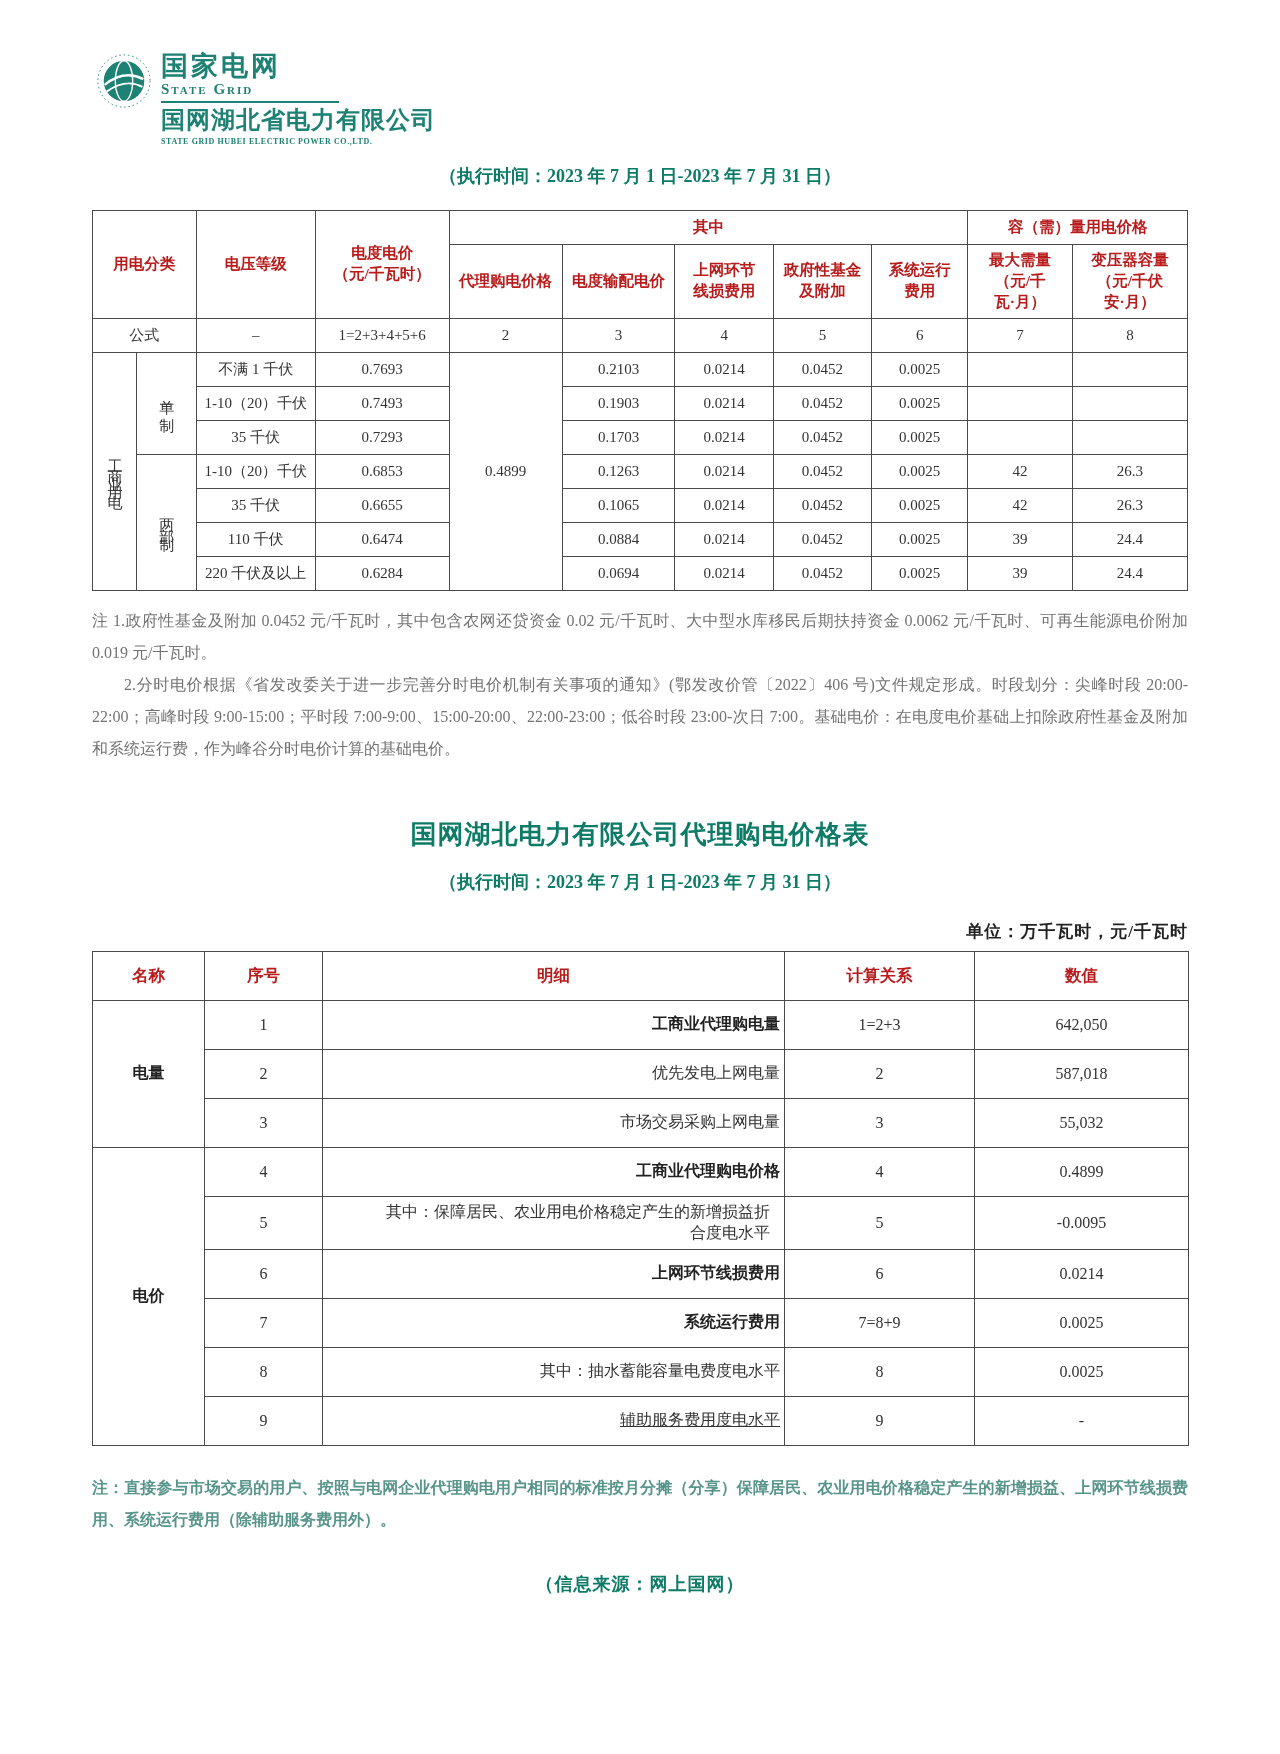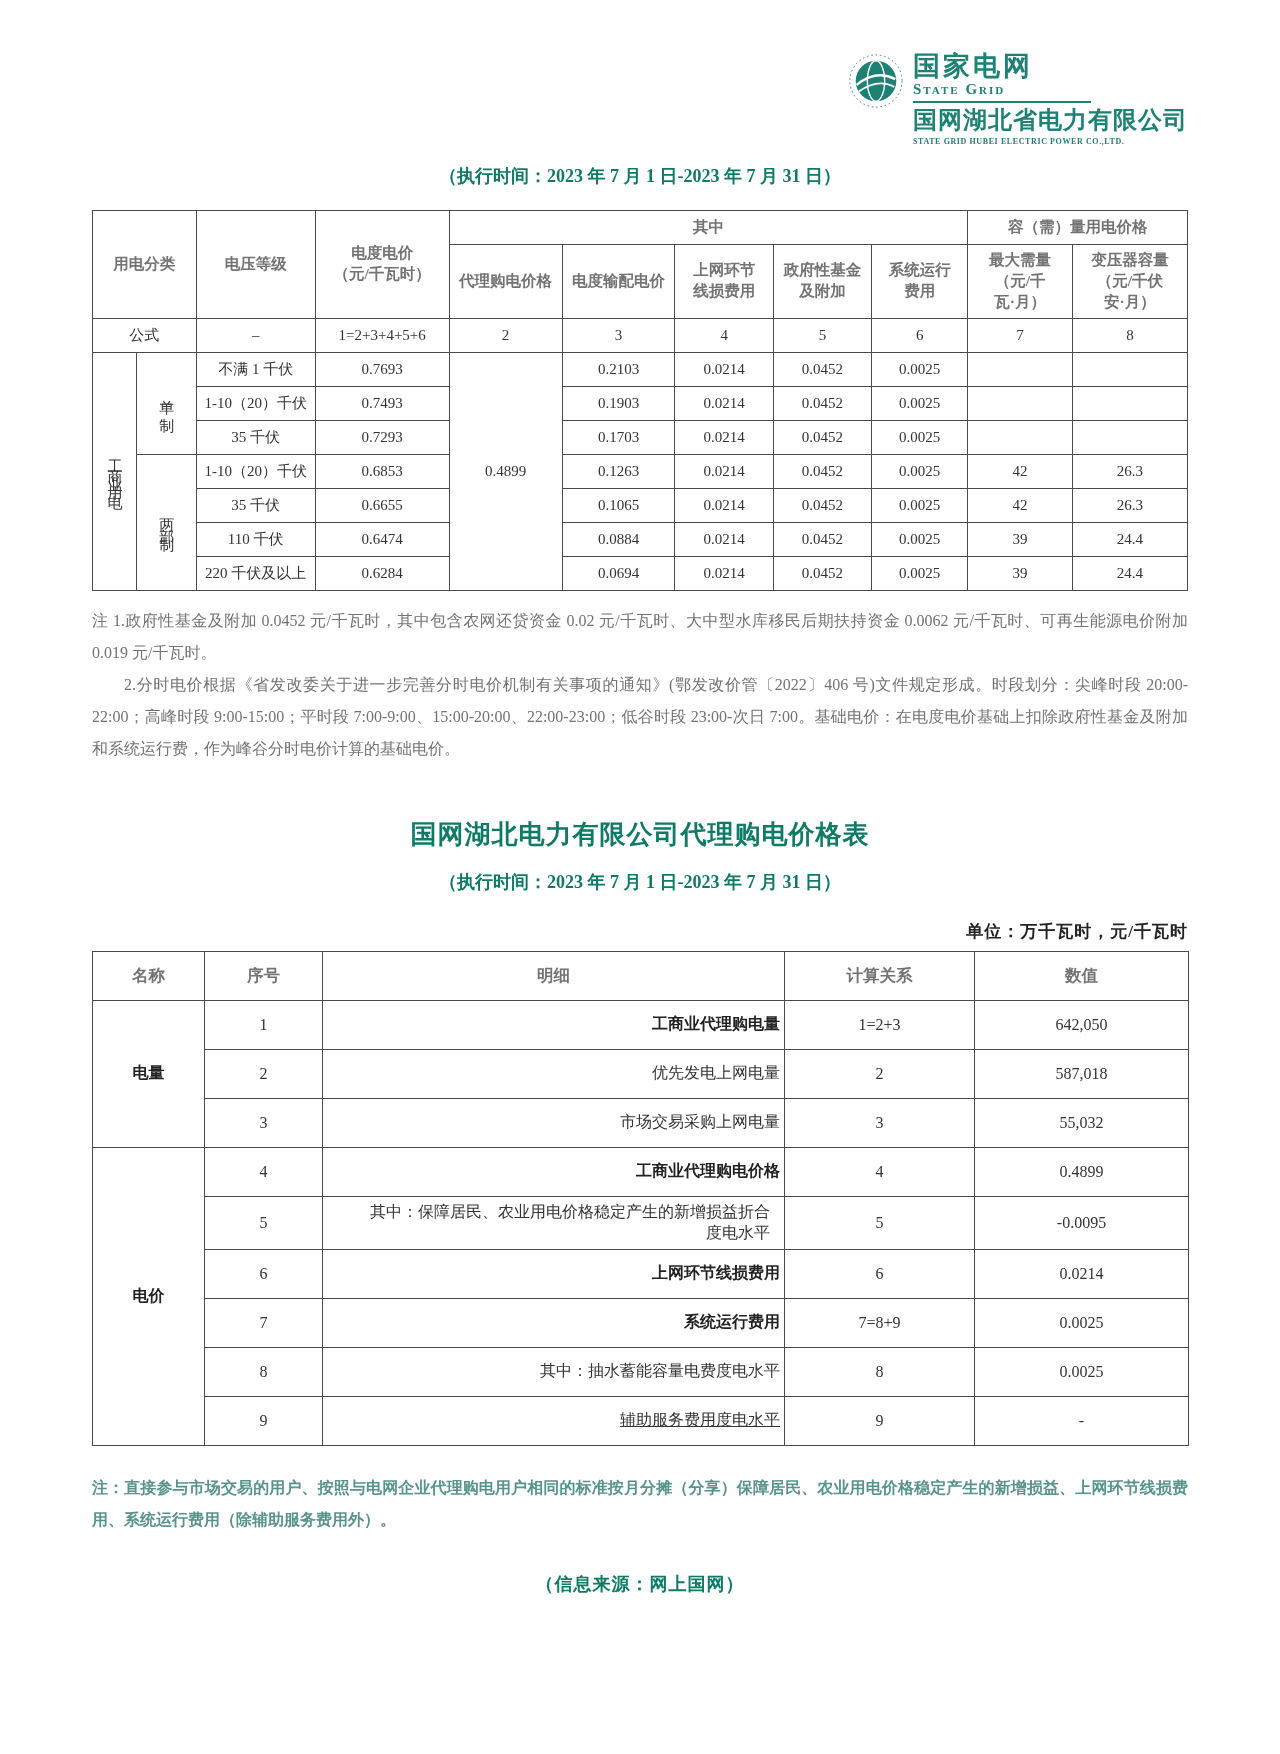--- a/index.html
+++ b/index.html
@@ -5,47 +5,47 @@
   * { margin:0; padding:0; box-sizing:border-box; }
   html,body { background:#ffffff; }
   body {
     width:1280px; min-height:1754px;
     font-family:"Liberation Serif","DejaVu Serif",serif;
     color:#333; position:relative;
   }
   .page { width:1096px; margin:0 auto; padding-top:52px; }
 
   
-  .logo-row { display:flex; align-items:flex-start; gap:8px; margin-left:3px;justify-content:flex-end; }
+  .logo-row { display:flex; align-items:flex-start; gap:8px; margin-left:3px; }
   .globe { width:58px; height:58px; flex:0 0 auto; }
   .logo-text { display:flex; flex-direction:column; }
   .logo-cn { font-size:27px; font-weight:bold; color:#1d8173; letter-spacing:3px; line-height:1.05; }
   .logo-en { font-size:15px; font-weight:bold; color:#1d8173; letter-spacing:2px; font-variant:small-caps; line-height:1.2; }
   .logo-line { width:178px; height:2px; background:#1d8173; margin:3px 0 4px 0; }
   .logo-sub-cn { font-size:24px; font-weight:bold; color:#1d8173; letter-spacing:1px; line-height:1.15; }
   .logo-sub-en { font-size:8px; font-weight:bold; color:#1d8173; letter-spacing:0.6px; margin-top:2px; }
 
   
   .doc-title { text-align:center; font-size:26px; font-weight:bold; color:#0e7b67; letter-spacing:1px; margin-top:34px; }
   .doc-subtitle { text-align:center; font-size:18px; font-weight:bold; color:#0e7b67; margin-top:18px; }
 
   
   table { border-collapse:collapse; table-layout:fixed; width:1096px; margin-top:22px; }
   td { border:1.5px solid #4a4a4a; text-align:center; vertical-align:middle; font-size:15px; color:#333; padding:5px 4px; }
-  .hc { font-weight:bold; color:#737373; font-size:15.5px; }
+  .hc { font-weight:bold; color:#b91c1c; font-size:15.5px; }
   .pre { white-space:pre-line; }
   .vcell { padding:2px; }
   .vert { writing-mode:vertical-rl; text-orientation:upright; letter-spacing:9px; display:inline-block; font-weight:normal; }
   .t1 td { height:34px; }
   .t2 td { height:49px; font-size:16px; }
   .t2 .hc { font-size:16.5px; }
   .detail { text-align:right; padding-left:26px; }
   .detail.ind1 { padding-left:46px; }
   .detail.ind3 { padding-left:44px;text-decoration:underline; }
-  .detail.hang { text-indent:26px; padding-left:20px; padding-right:14px; }
+  .detail.hang { text-indent:26px; padding-left:36px; padding-right:14px; }
   .bold { font-weight:bold; color:#222; }
 
   
   .notes { margin-top:14px; color:#737373; font-size:16px; line-height:2.0; }
   .notes p { text-align:justify; }
   .notes p.ind { text-indent:2em; }
   .unit-line { text-align:right; font-size:17px; font-weight:bold; color:#222; margin-top:26px; letter-spacing:1px; }
   .t2-note { margin-top:26px; color:#579489; font-size:16px; line-height:2.0; text-align:justify;font-weight:bold; }
   .source-line { text-align:center; font-size:18px; font-weight:bold; color:#0e7b67; margin-top:36px; letter-spacing:1px; padding-bottom:60px; }
 </style>

